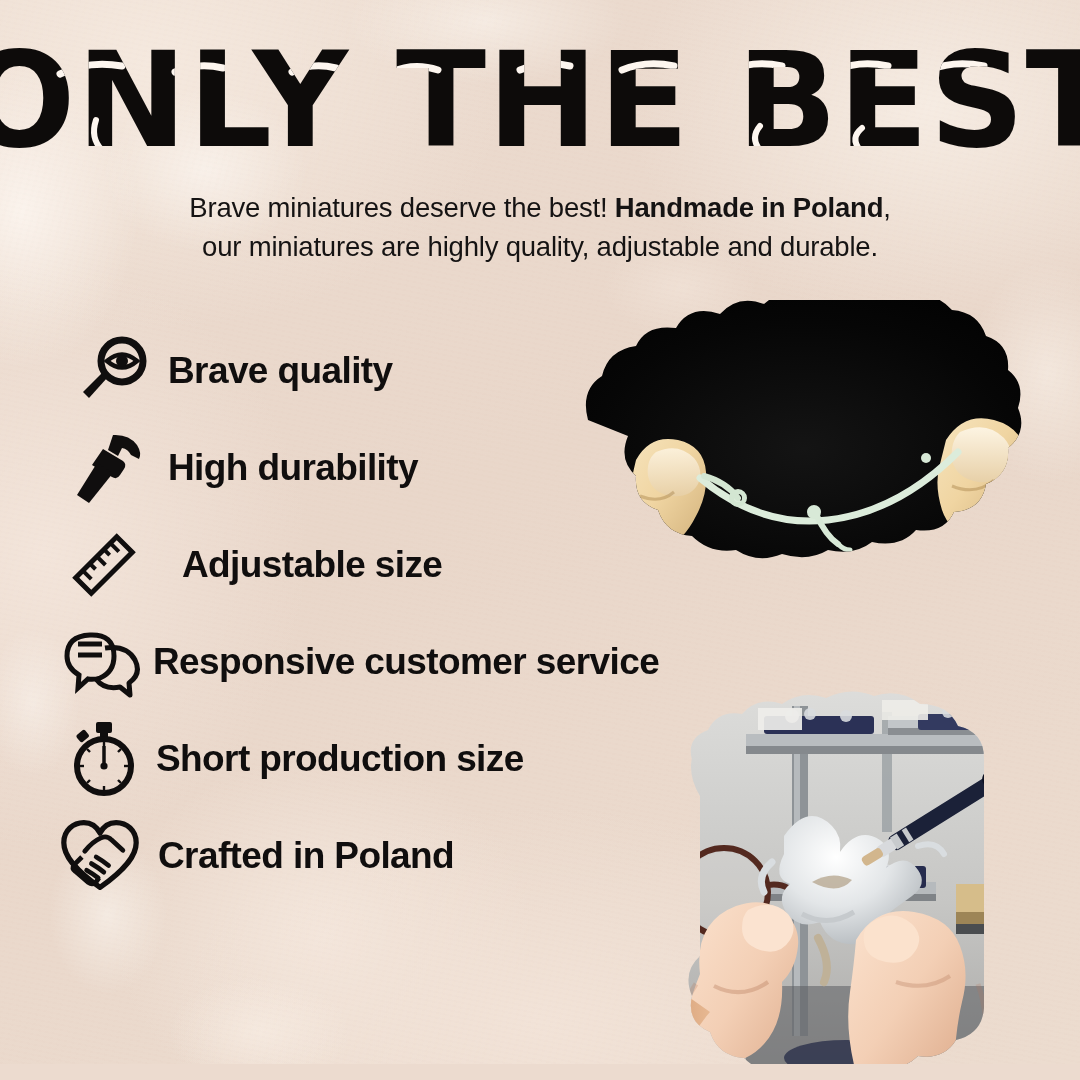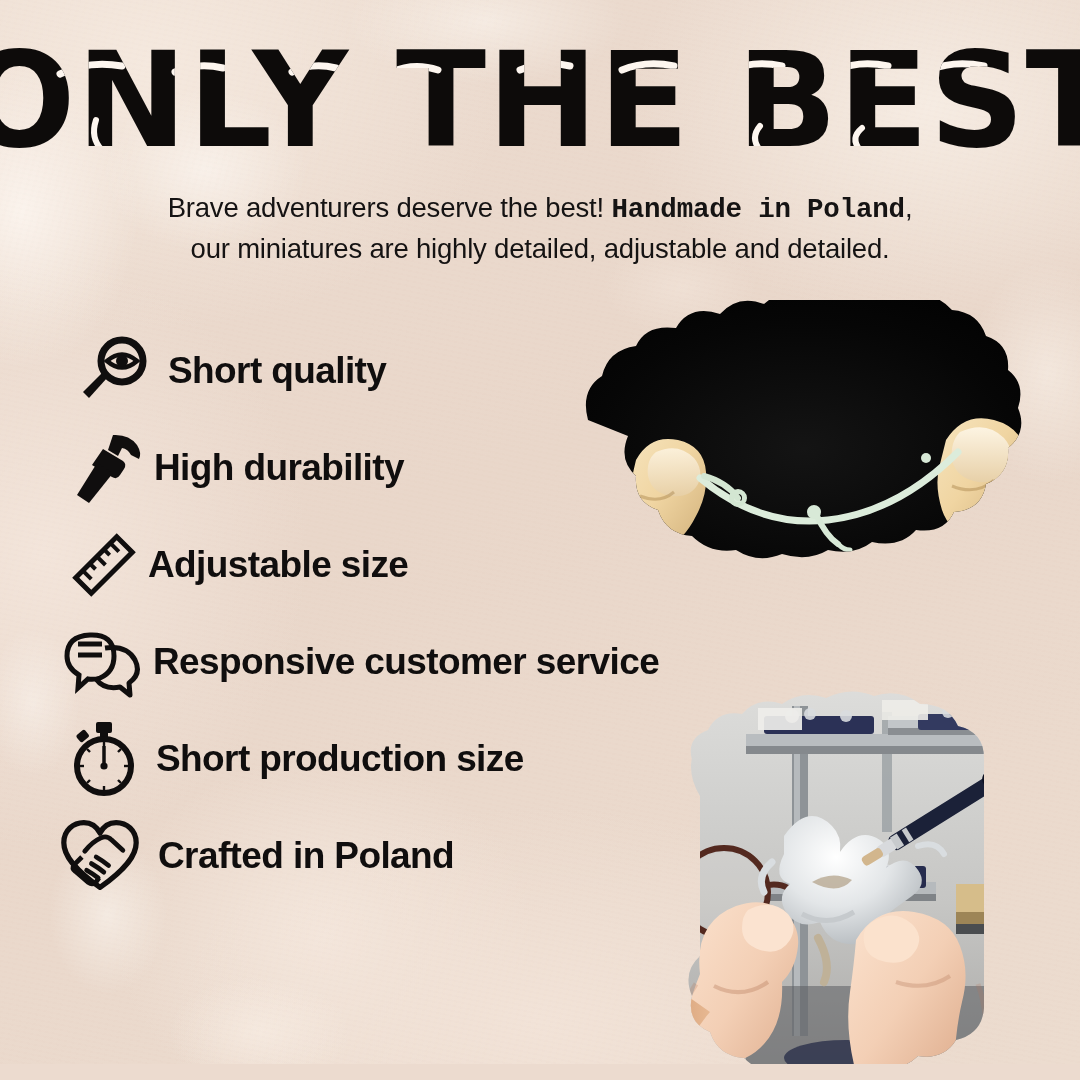--- a/index.html
+++ b/index.html
@@ -88,21 +88,21 @@
     top: 188px;
     left: 0;
     width: 1080px;
     text-align: center;
     font-family: "Liberation Sans", sans-serif;
     font-size: 27.5px;
     line-height: 39px;
     color: #151313;
     letter-spacing: -0.2px;
   }
-  .subtitle b { font-weight: bold; font-family: Liberation Mono, monospace; }
+  .subtitle b { font-weight: bold; }
 
   
   .features {
     position: absolute;
     left: 58px;
     top: 322px;
     width: 760px;
   }
   .feature {
     display: flex;
@@ -125,23 +125,23 @@
     letter-spacing: -0.6px;
     color: #100e0e;
     white-space: nowrap;
     margin-left: 14px;
   }
 
   
   .f-0 .feature-icon { transform: translate(18px, 0); }
   .f-0 .feature-label { margin-left: 30px; }
   .f-1 .feature-icon { transform: translate(14px, 0); }
-  .f-1 .feature-label { margin-left: 16px; }
+  .f-1 .feature-label { margin-left: 30px; }
   .f-2 .feature-icon { transform: translate(6px, 0); }
-  .f-2 .feature-label { margin-left: 10px; text-align: right; }
+  .f-2 .feature-label { margin-left: 44px; text-align: right; }
   .f-3 .feature-icon { transform: translate(6px, 0); }
   .f-3 .feature-label { margin-left: 15px; }
   .f-4 .feature-icon { transform: translate(6px, 0); }
   .f-4 .feature-label { margin-left: 18px; }
   .f-5 .feature-icon { transform: translate(2px, 0); }
   .f-5 .feature-label { margin-left: 20px; }
 
   
   .photo {
     position: absolute;
@@ -194,37 +194,37 @@
         <path d="M96 86 q-6 18 6 30" stroke="#fdf6ef" stroke-width="6" fill="none" stroke-linecap="round"></path>
         <path d="M466 88 q-8 14 2 26" stroke="#fdf6ef" stroke-width="6" fill="none" stroke-linecap="round"></path>
         <path d="M760 92 q-10 12 0 24" stroke="#fdf6ef" stroke-width="6" fill="none" stroke-linecap="round"></path>
         <path d="M862 94 q-12 10 -2 22" stroke="#fdf6ef" stroke-width="6" fill="none" stroke-linecap="round"></path>
       </g>
     </svg>
   </div>
 
   <div class="subtitle">
     <div>
-      <span>Brave adventurers deserve the best! </span><b>Handmade in Poland</b><span>,</span>
-    </div>
-    <div>our miniatures are highly detailed, adjustable and detailed.</div>
+      <span>Brave miniatures deserve the best! </span><b>Handmade in Poland</b><span>,</span>
+    </div>
+    <div>our miniatures are highly quality, adjustable and durable.</div>
   </div>
 
   <div class="features">
 
     <div class="feature f-0">
       <span class="feature-icon">
         <svg width="74" height="74" viewBox="0 0 74 74">
           <circle cx="43" cy="27" r="21" fill="none" stroke="#100e0e" stroke-width="7"></circle>
           <path d="M28 44 L10 64 L4 58 L23 39 Z" fill="#100e0e"></path>
           <path d="M28 27 q15 -13 30 0 q-15 13 -30 0 Z" fill="none" stroke="#100e0e" stroke-width="4.5"></path>
           <circle cx="43" cy="27" r="6" fill="#100e0e"></circle>
         </svg>
       </span>
-      <span class="feature-label">Short quality</span>
+      <span class="feature-label">Brave quality</span>
     </div>
 
     <div class="feature f-1">
       <span class="feature-icon">
         <svg width="74" height="74" viewBox="0 0 74 74">
           <path d="M38 4 q16 -1 24 10 q5 8 2 14 l-8 -4 q-3 -6 -9 -7 l-4 8 l-10 -6 Z" fill="#100e0e"></path>
           <path d="M28 18 l20 12 q4 3 1 8 l-4 6 q-3 5 -8 2 L17 34 Z" fill="#100e0e"></path>
           <path d="M22 32 L38 42 L14 72 L2 64 Z" fill="#100e0e"></path>
         </svg>
       </span>

